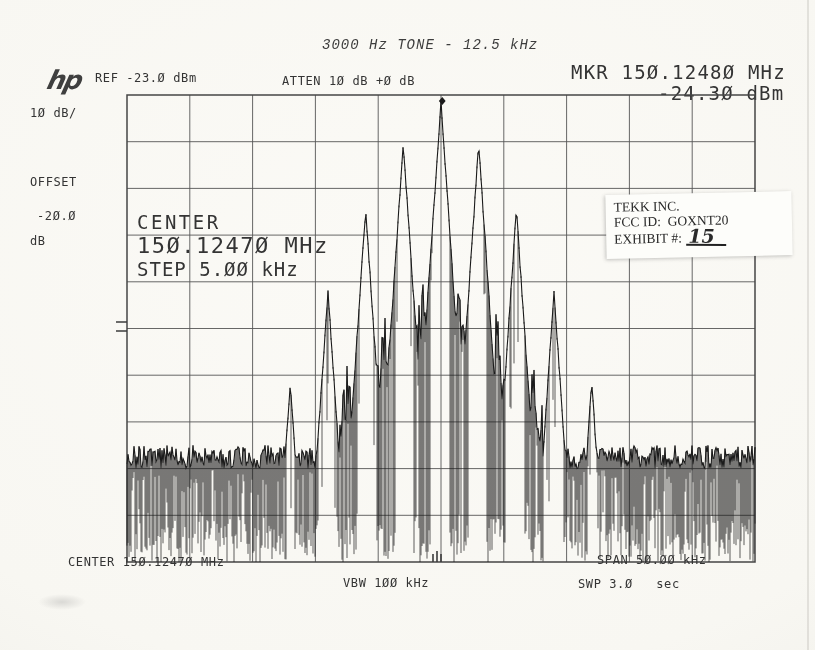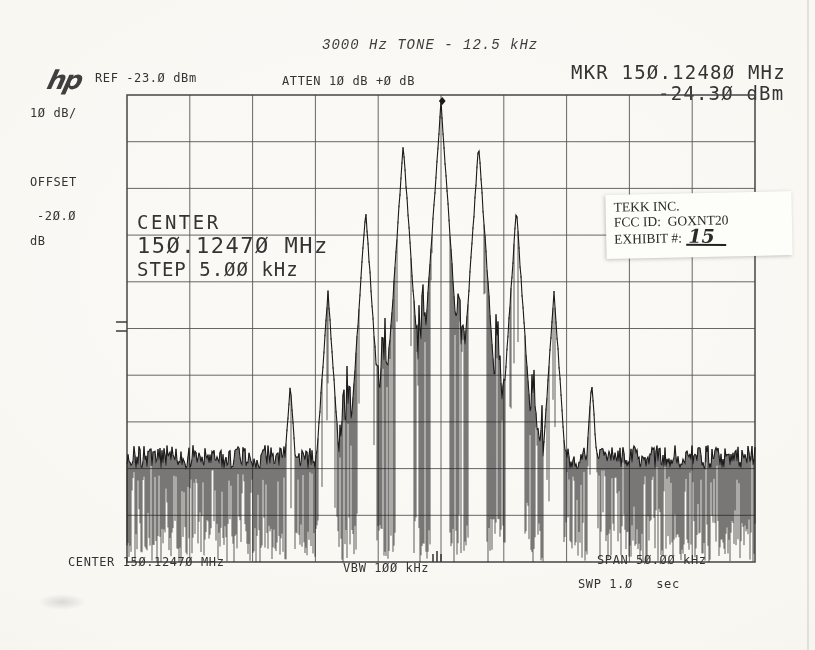--- a/index.html
+++ b/index.html
@@ -88,18 +88,18 @@
   </div>
 
   <div class="sticker">
     <div class="row">TEKK INC.</div>
     <div class="row">FCC ID:  GOXNT20</div>
     <div class="row"><span>EXHIBIT #:</span><span class="hand">15</span></div>
   </div>
 
   <div class="t" style="left:30px;top:556px;margin-left:38px;">CENTER 15Ø.1247Ø MHz</div>
   <div class="t" style="left:597px;top:554px;text-align:right;">SPAN 5Ø.ØØ kHz</div>
-  <div class="t" style="left:343px;top:562px;">VBW 1ØØ kHz</div>
-  <div class="t" style="left:578px;top:578px;">SWP 1.Ø   sec</div>
+  <div class="t" style="left:343px;top:577px;">VBW 1ØØ kHz</div>
+  <div class="t" style="left:578px;top:578px;">SWP 3.Ø   sec</div>
 
   <div class="streak"></div>
   <div class="blob"></div>
 </div>
 
 </body></html>

